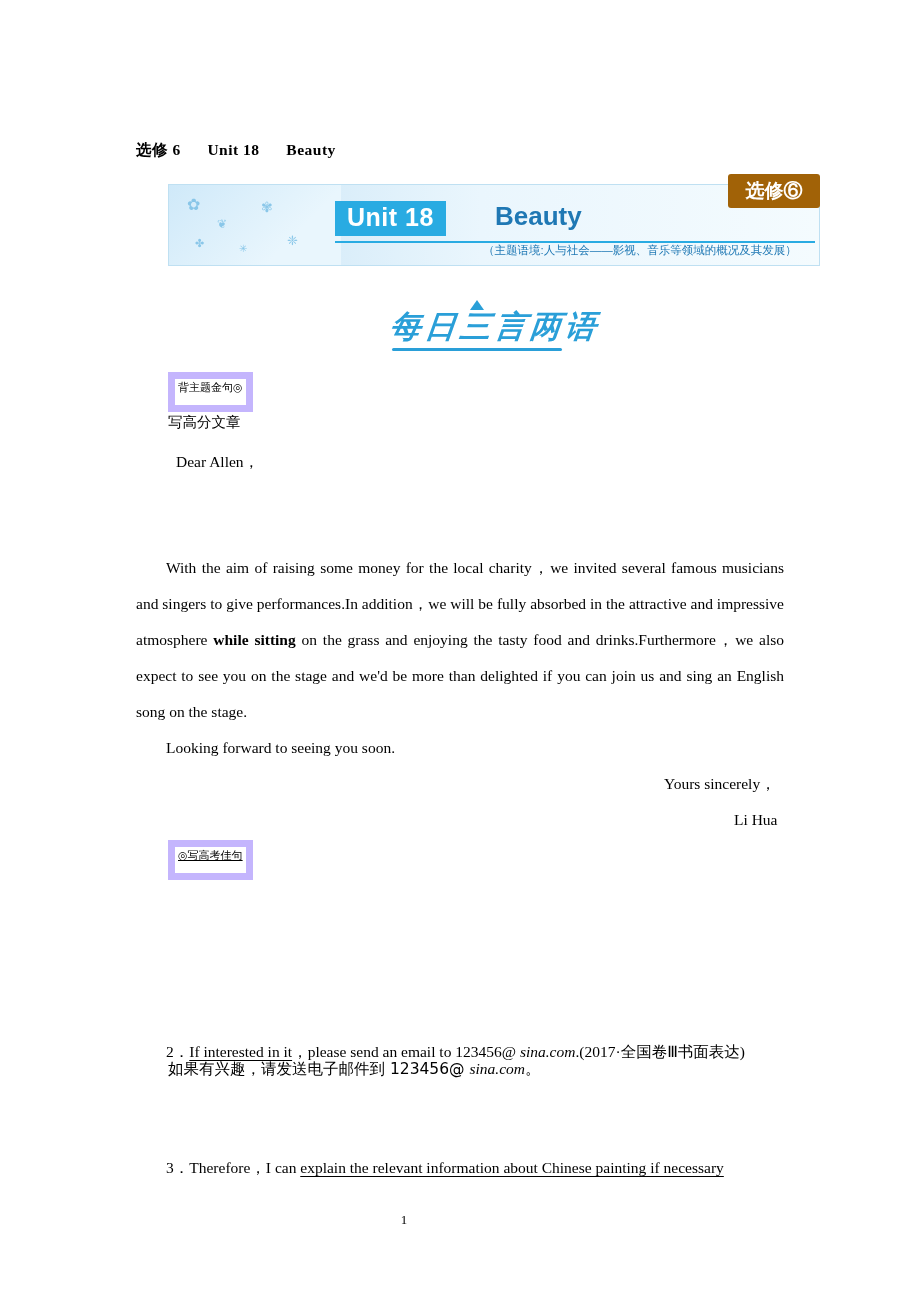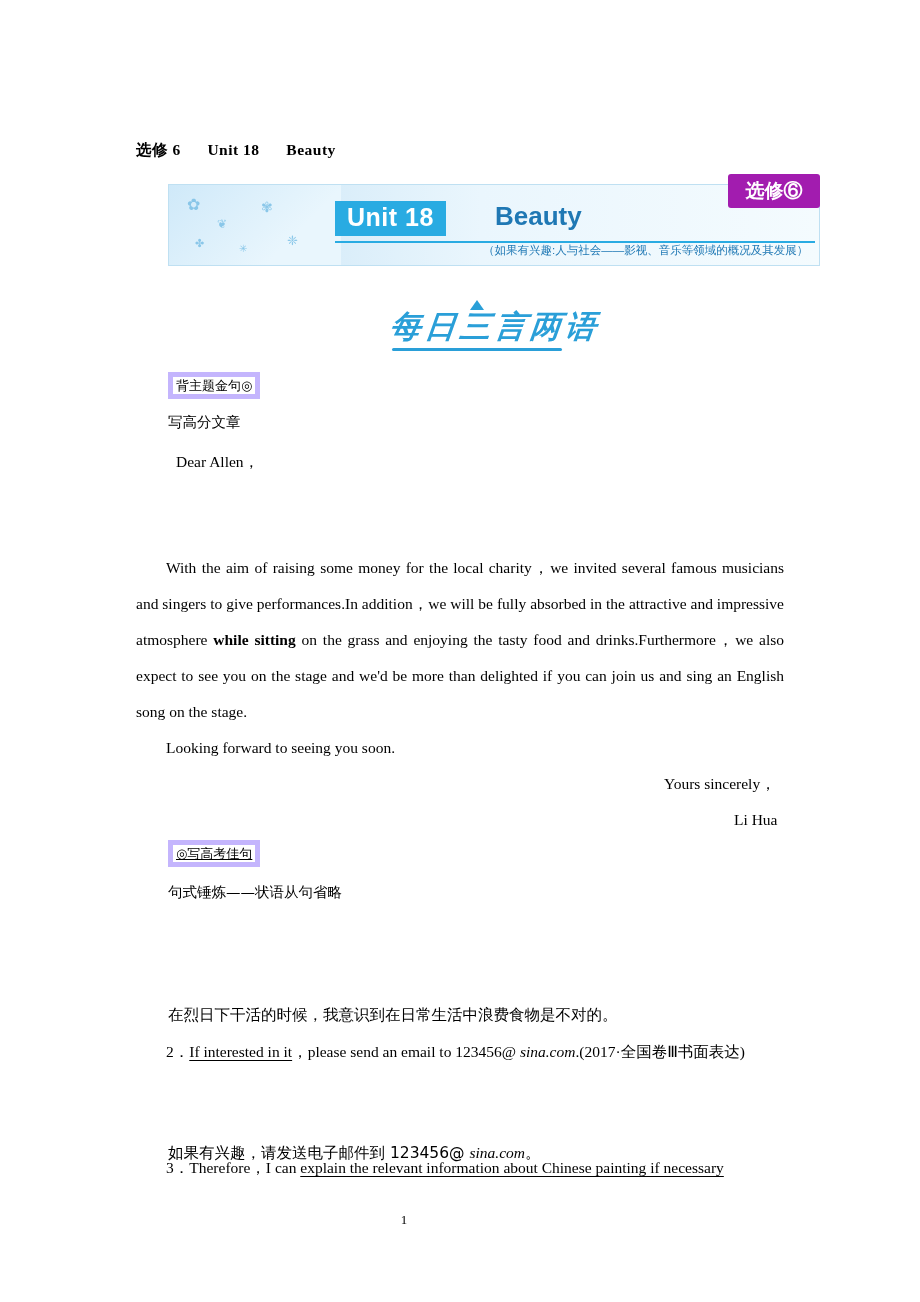--- a/index.html
+++ b/index.html
@@ -94,21 +94,21 @@
     font-family: "Liberation Sans", sans-serif;
     font-size: 11.5px;
     white-space: nowrap;
   }
   .xuanxiu-tab {
     position: absolute;
     left: 728px;
     top: 174px;
     width: 92px;
     height: 34px;
-    background: #a21caf;
+    background: #a16207;
     color: #fff;
     font-family: "Liberation Sans", sans-serif;
     font-weight: bold;
     font-size: 19px;
     text-align: center;
     line-height: 34px;
     border-radius: 3px;
   }
 
   
@@ -146,23 +146,23 @@
   
   .blk {
     position: absolute;
     font-family: "Liberation Serif", serif;
     font-size: 15.5px;
     line-height: 36px;
   }
   .boxed-head {
     position: absolute;
     font-family: "DejaVu Sans", sans-serif;
-    font-size: 13px;
-    border: 5px solid #c4b5fd;
-    padding: 1px 3px 0 3px;
+    font-size: 11px;
+    border: 7px solid #c4b5fd;
+    padding: 1px 3px 9px 3px;
     line-height: 16px;
   }
   .cn {
     font-family: "DejaVu Sans", sans-serif;
     font-size: 14px;
   }
   .cn-b {
     font-family: "DejaVu Sans", sans-serif;
     font-size: 14.5px;
     font-weight: normal;
@@ -209,21 +209,21 @@
       <span class="deco" style="left:18px; top:10px; font-size:16px;">✿</span>
       <span class="deco" style="left:48px; top:32px; font-size:12px;">❦</span>
       <span class="deco" style="left:92px; top:14px; font-size:14px;">✾</span>
       <span class="deco" style="left:26px; top:52px; font-size:11px;">✤</span>
       <span class="deco" style="left:118px; top:48px; font-size:13px;">❈</span>
       <span class="deco" style="left:70px; top:58px; font-size:10px;">✳</span>
     </div>
     <div class="unit-badge">Unit 18</div>
     <div class="banner-title">Beauty</div>
     <div class="banner-rule"></div>
-    <div class="banner-sub">（如果有兴趣:人与社会——影视、音乐等领域的概况及其发展）</div>
+    <div class="banner-sub">（主题语境:人与社会——影视、音乐等领域的概况及其发展）</div>
   </div>
   <div class="xuanxiu-tab">选修⑥</div>
 
   <div class="brush-dot"></div>
   <div class="brush-title">每日三言两语</div>
   <div class="brush-underline"></div>
 
   <div class="boxed-head" style="left:168px; top:372px;">背主题金句◎</div>
 
   <div class="blk cn-b" style="left:168px; top:404px;">写高分文章</div>
@@ -234,28 +234,26 @@
   <div class="para indent" style="left:136px; top:550px;">
     <span>With the aim of raising some money for the local charity，we invited several famous musicians and singers to give performances.In addition，we will be fully absorbed in the attractive and impressive atmosphere </span><span class="bold">while sitting</span><span> on the grass and enjoying the tasty food and drinks.Furthermore，we also expect to see you on the stage and we'd be more than delighted if you can join us and sing an English song on the stage.</span>
   </div>
 
   <div class="para indent" style="left:136px; top:730px;">Looking forward to seeing you soon.</div>
 
   <div class="blk" style="left:664px; top:766px;">Yours sincerely，</div>
   <div class="blk" style="left:734px; top:802px;">Li Hua</div>
 
   <div class="boxed-head" style="left:168px; top:840px;text-decoration:underline;">◎写高考佳句</div>
-  <div class="blk cn-b" style="left:168px; top:874px;">句式锤炼——状语从句省略</div>
-
-  <div class="para cn" style="left:168px; top:998px; line-height:34px;">在烈日下干活的时候，我意识到在日常生活中浪费食物是不对的。</div>
+
 
   <div class="para" style="left:136px; top:1034px; text-indent:30px;">
     <span>2．</span><span class="sp-u">If interested in it</span><span>，please send an email to 123456@ </span><span class="it">sina.com</span><span>.(2017·全国卷Ⅲ书面表达)</span>
   </div>
-  <div class="para cn" style="left:168px; top:1136px; line-height:34px;">
+  <div class="para cn" style="left:168px; top:1052px; line-height:34px;">
     <span>如果有兴趣，请发送电子邮件到 123456@ </span><span class="it" style="font-family:'Liberation Serif',serif;">sina.com</span><span>。</span>
   </div>
 
   <div class="para" style="left:136px; top:1150px; text-indent:30px;">
     <span>3．</span><span>Therefore，I can </span><span class="sp-u">explain the relevant information about Chinese painting if necessary</span>
   </div>
 
   <div class="pagenum">1</div>
 </div>
 

